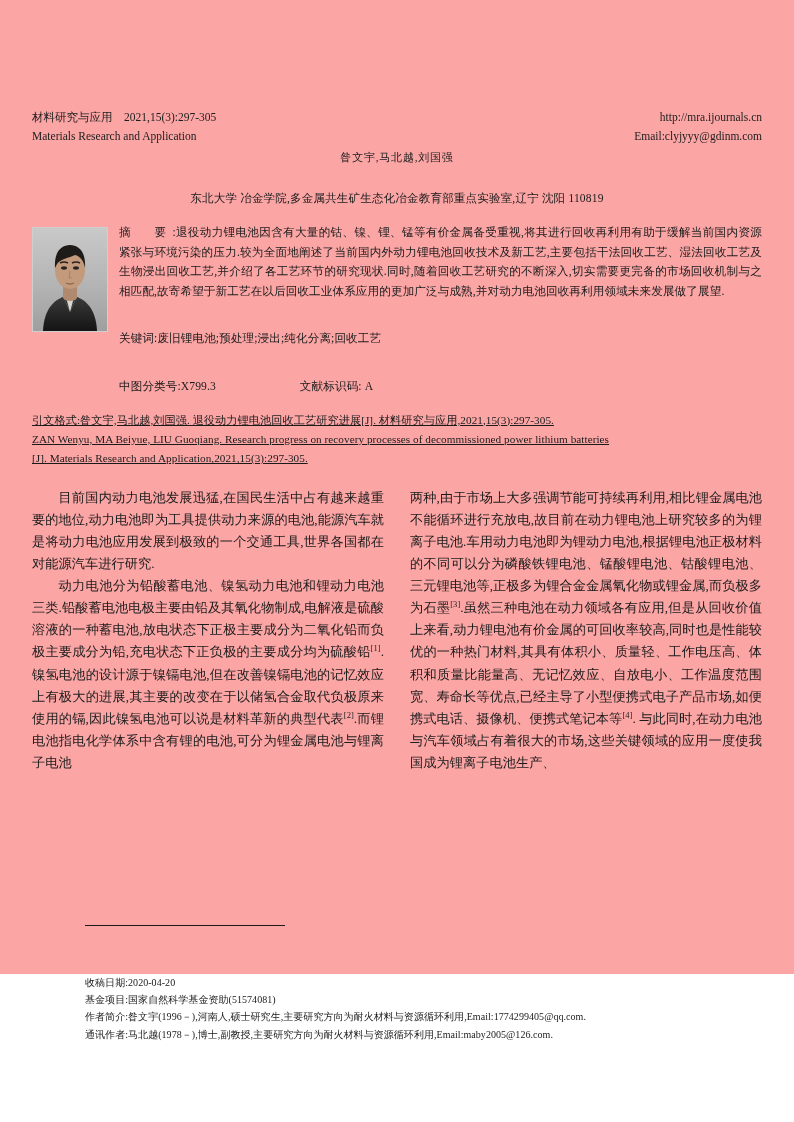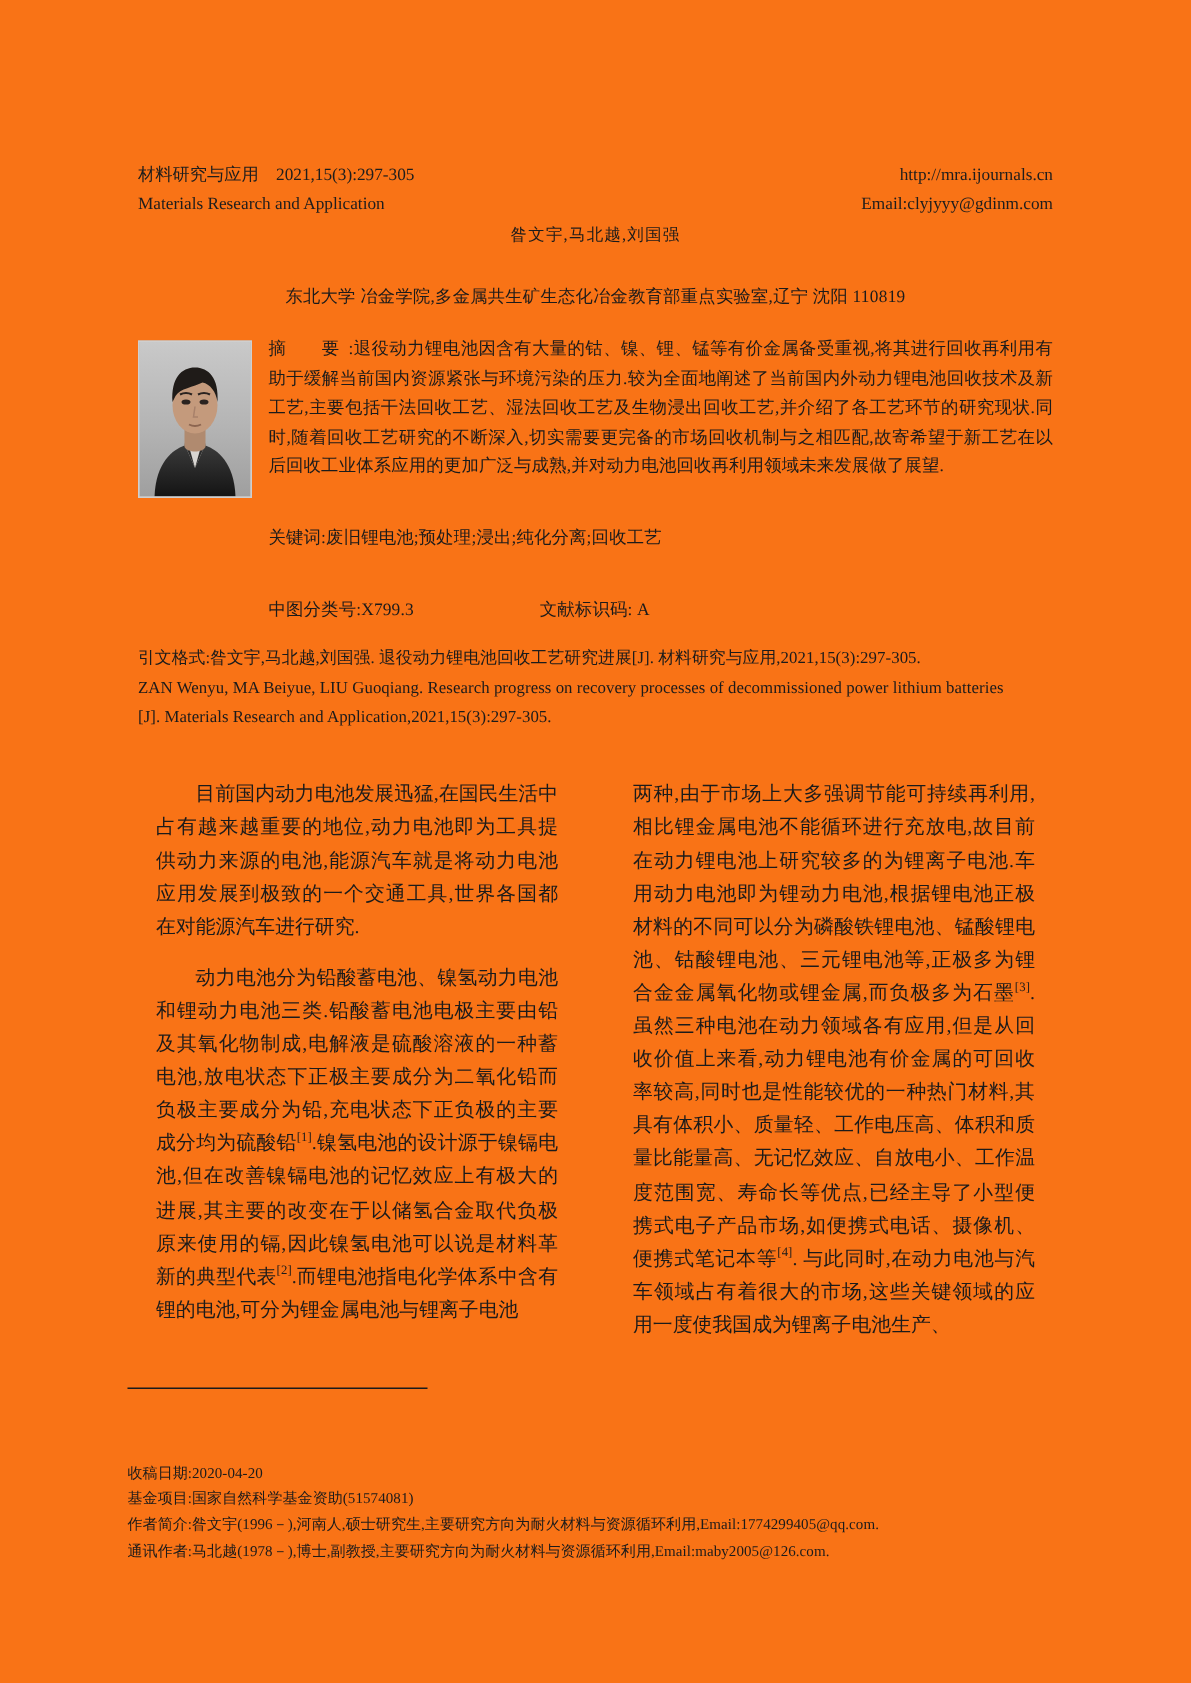--- a/index.html
+++ b/index.html
@@ -12,24 +12,24 @@
     height: 1122px;
     font-family: "Liberation Serif", "DejaVu Serif", serif;
     color: #1b1b1b;
     position: relative;
     overflow: hidden;
   }
   .page {
     position: absolute;
     left: 0; top: 0;
     width: 794px;
-    height: 1122px;
-    background: #f97316;
+    height: 974px;
+    background: #fca5a5;
     box-sizing: border-box;
-    padding: 0 92px;
+    padding: 0 32px;
   }
 
   
   .runhead {
     margin-top: 108px;
     display: flex;
     justify-content: space-between;
     align-items: flex-start;
     font-size: 11.5px;
     line-height: 19px;
@@ -105,37 +105,38 @@
   }
   .clc-line .clc-gap { display: inline-block; width: 84px; }
 
   
   .citation {
     margin-top: 14px;
     font-size: 11.2px;
     line-height: 19.4px;
     text-align: justify;
     letter-spacing: 0.05px;
+    text-decoration: underline;
   }
 
   
   .columns {
     margin-top: 18px;
     display: flex;
     gap: 26px;
   }
   .col {
     flex: 1 1 0;
     font-size: 13.2px;
     line-height: 22.1px;
     text-align: justify;
     text-justify: inter-ideograph;
     letter-spacing: 0.05px;
   }
-  .col p { margin: 12px; text-indent: 2em; }
+  .col p { margin: 0; text-indent: 2em; }
   sup { font-size: 8.5px; vertical-align: super; line-height: 0; }
 
   
   .foot-rule {
     position: absolute;
     left: 85px;
     top: 925px;
     width: 200px;
     height: 0;
     border-top: 1px solid #1b1b1b;

